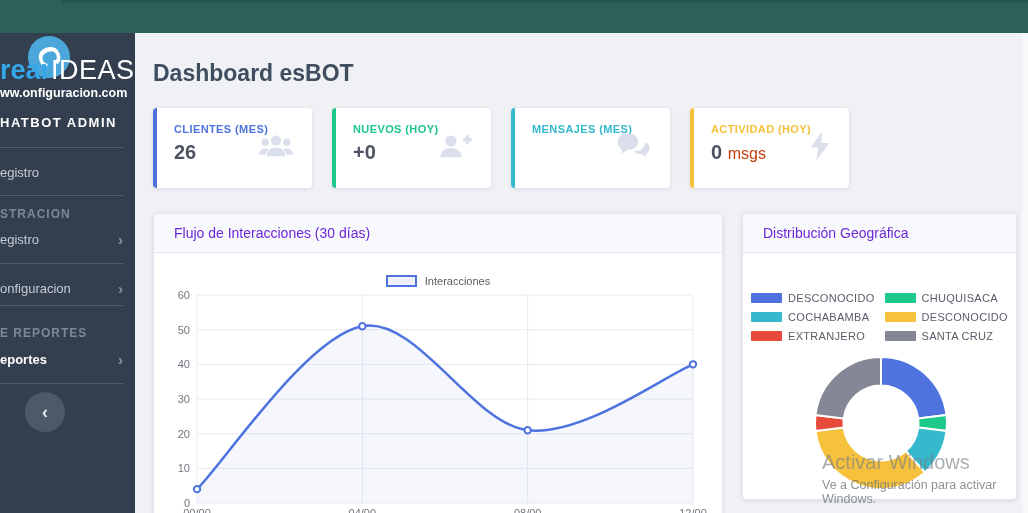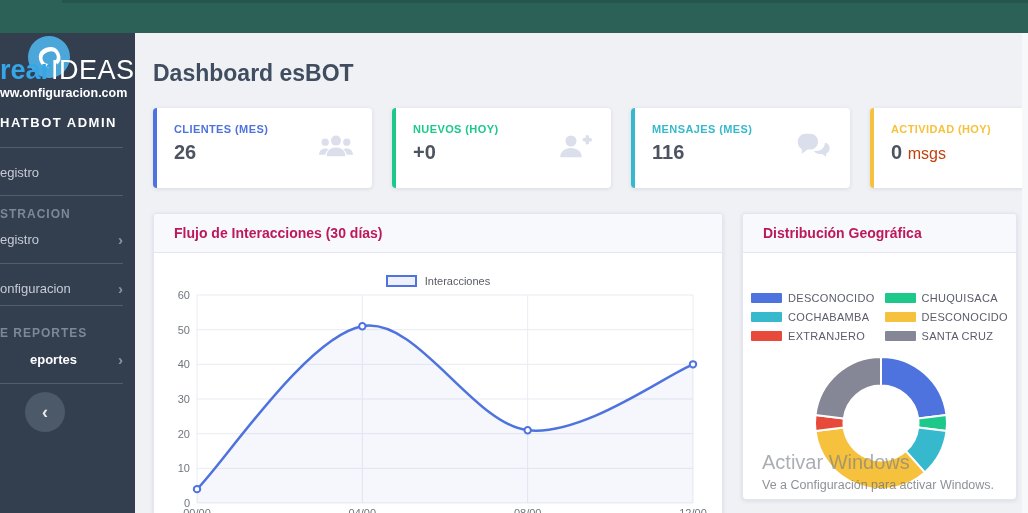--- a/index.html
+++ b/index.html
@@ -19,63 +19,63 @@
                  transform:rotate(70deg); }
   .brand { position:absolute; left:0; top:22px; font-size:27px; white-space:nowrap; }
   .brand .hl { color:#35a7e8; font-weight:bold; }
   .brand .rest { color:#ffffff; font-weight:300; letter-spacing:.5px; }
   .tagline { position:absolute; left:0; top:53px; color:#fff; font-weight:bold; font-size:12.5px; white-space:nowrap; }
   .admin-title { position:absolute; left:0; top:82px; color:#fff; font-weight:bold;
                  font-size:13px; letter-spacing:1.5px; white-space:nowrap; }
   .sb-hr { position:absolute; left:0; right:12px; height:1px; background:rgba(255,255,255,.16); }
   .nav-item { position:absolute; left:0; width:135px; height:26px; line-height:26px;
               color:#c6ccd3; font-size:13px; white-space:nowrap; cursor:pointer; }
-  .nav-item.bold { color:#ffffff; font-weight:bold;padding-left:30px; }
+  .nav-item.bold { color:#ffffff; font-weight:bold; }
   .nav-sec { position:absolute; left:0; color:#7d8897; font-size:12px; font-weight:bold;
              letter-spacing:1px; white-space:nowrap; }
   .chev { position:absolute; right:12px; top:0; color:#8a94a3; font-weight:bold; font-size:15px; }
   .collapse-btn { position:absolute; left:25px; top:359px; width:40px; height:40px; border-radius:50%;
                   background:#4b5968; color:#e8ebee; display:flex; align-items:center;
                   justify-content:center; font-size:18px; font-weight:bold; cursor:pointer; }
 
   
   .page-title { position:absolute; left:153px; top:60px; font-size:23px; font-weight:bold; color:#3f4d5f; }
 
   .cards-row { position:absolute; left:153px; top:108px; display:flex; gap:20px; }
-  .stat-card { position:relative; width:219px; height:80px; background:#fff; border-radius:4px;
+  .stat-card { position:relative; width:159px; height:80px; background:#fff; border-radius:4px;
                border-left:4px solid #4e73df; box-shadow:0 1px 4px rgba(58,59,69,.12);
                padding:15px 18px 12px 17px; }
   .stat-label { font-size:11px; font-weight:bold; letter-spacing:.4px; color:#4e73df; margin-bottom:6px; }
   .stat-value { font-size:20px; font-weight:bold; color:#4d5360; }
   .stat-suffix { font-size:16px; font-weight:normal; color:#c2410c; }
   .stat-icon { position:absolute; right:18px; top:50%; transform:translateY(-50%); color:#dbdfeb; }
 
   .charts-row { position:absolute; left:153px; top:213px; display:flex; gap:19px; align-items:flex-start; }
   .panel { background:#fff; border:1px solid #e3e6f0; border-radius:4px;
            box-shadow:0 1px 4px rgba(58,59,69,.12); overflow:hidden; position:relative; }
   .panel-header { background:#f8f9fc; border-bottom:1px solid #e3e6f0; padding:11px 20px;
-                  font-size:14px; font-weight:bold; color:#be185d; }
+                  font-size:14px; font-weight:normal; color:#6d28d9; }
   .panel-flow { width:570px; height:340px; }
   .panel-geo  { width:275px; height:287px; }
 
   .chart-legend { position:absolute; left:0; right:0; top:61px; display:flex; justify-content:center;
                   align-items:center; gap:8px; }
   .chart-legend .box { width:31px; height:12px; background:#eef1fb; border:2px solid #4e73df; }
   .chart-legend .lbl { font-size:11px; color:#585b63; }
   #flow-chart { position:absolute; left:0; top:75px; }
 
   .geo-legend { position:absolute; left:0; right:0; top:78px; display:grid;
                 grid-template-columns:auto auto; column-gap:10px; row-gap:7px;
                 justify-content:center; }
   .legend-item { display:flex; align-items:center; gap:6px; cursor:pointer; }
   .legend-item .swatch { width:31px; height:10px; border-radius:1px; }
   .legend-item .lbl { font-size:11px; color:#5a5c69; letter-spacing:.3px; }
   #geo-chart { position:absolute; left:68px; top:139px; }
 
-  .watermark { position:absolute; left:762px; top:451px; z-index:5; pointer-events:none; }
+  .watermark { position:absolute; left:822px; top:451px; z-index:5; pointer-events:none; }
   .wm1 { font-size:20px; color:rgba(120,125,130,.62); }
   .wm2 { font-size:12.5px; color:rgba(110,115,120,.78); margin-top:4px; }
 
   .scroll-strip { position:absolute; right:0; top:33px; width:6px; height:480px; background:#f7f8fa; }
 </style>
 </head>
 <body>
 
 <div class="topbar">
   <div class="topbar-strip"></div>
@@ -146,21 +146,20 @@
         <circle cx="10" cy="6.3" r="4.1"></circle>
         <path d="M2 18.3c0-4.1 3.6-6.8 8-6.8s8 2.7 8 6.8z"></path>
         <rect x="18.6" y="4.1" width="7" height="2.6" rx="1.2"></rect>
         <rect x="20.8" y="1.9" width="2.6" height="7" rx="1.2"></rect>
       </svg>
     </span>
   </div>
 
   <div class="stat-card" style="border-left-color: rgb(54, 185, 204);">
     <div class="stat-label" style="color: rgb(54, 185, 204);">MENSAJES (MES)</div>
-    <div class="stat-value">116</div>
     <span class="stat-icon">
       <svg width="36" height="27" viewBox="0 0 26 20" fill="currentColor">
         <path d="M1 6.8C1 3.6 3.6 1 6.8 1h3.4c3.2 0 5.8 2.6 5.8 5.8s-2.6 5.8-5.8 5.8H8.2L4 15.8v-3.6A5.8 5.8 0 0 1 1 6.8z"></path>
         <path d="M12 13.2c.9 1.9 2.9 3.2 5.1 3.2h1.6l3.8 2.6v-3a4.9 4.9 0 0 0-1.9-9.2 5.9 5.9 0 0 1-4.5 6.2z" stroke="#ffffff" stroke-width="1.1"></path>
       </svg>
     </span>
   </div>
 
   <div class="stat-card" style="border-left-color: rgb(246, 194, 62);">
     <div class="stat-label" style="color: rgb(246, 194, 62);">ACTIVIDAD (HOY)</div>

